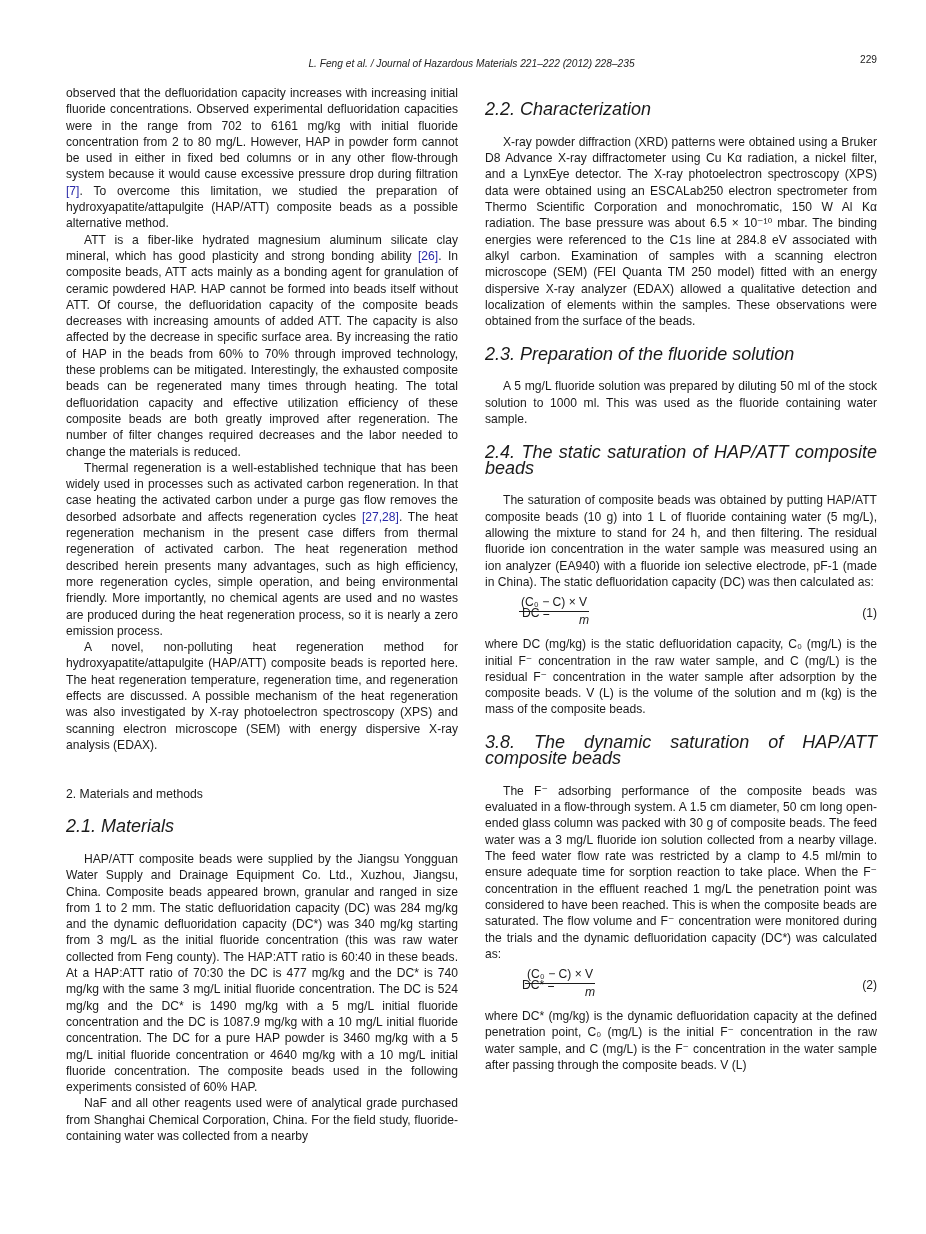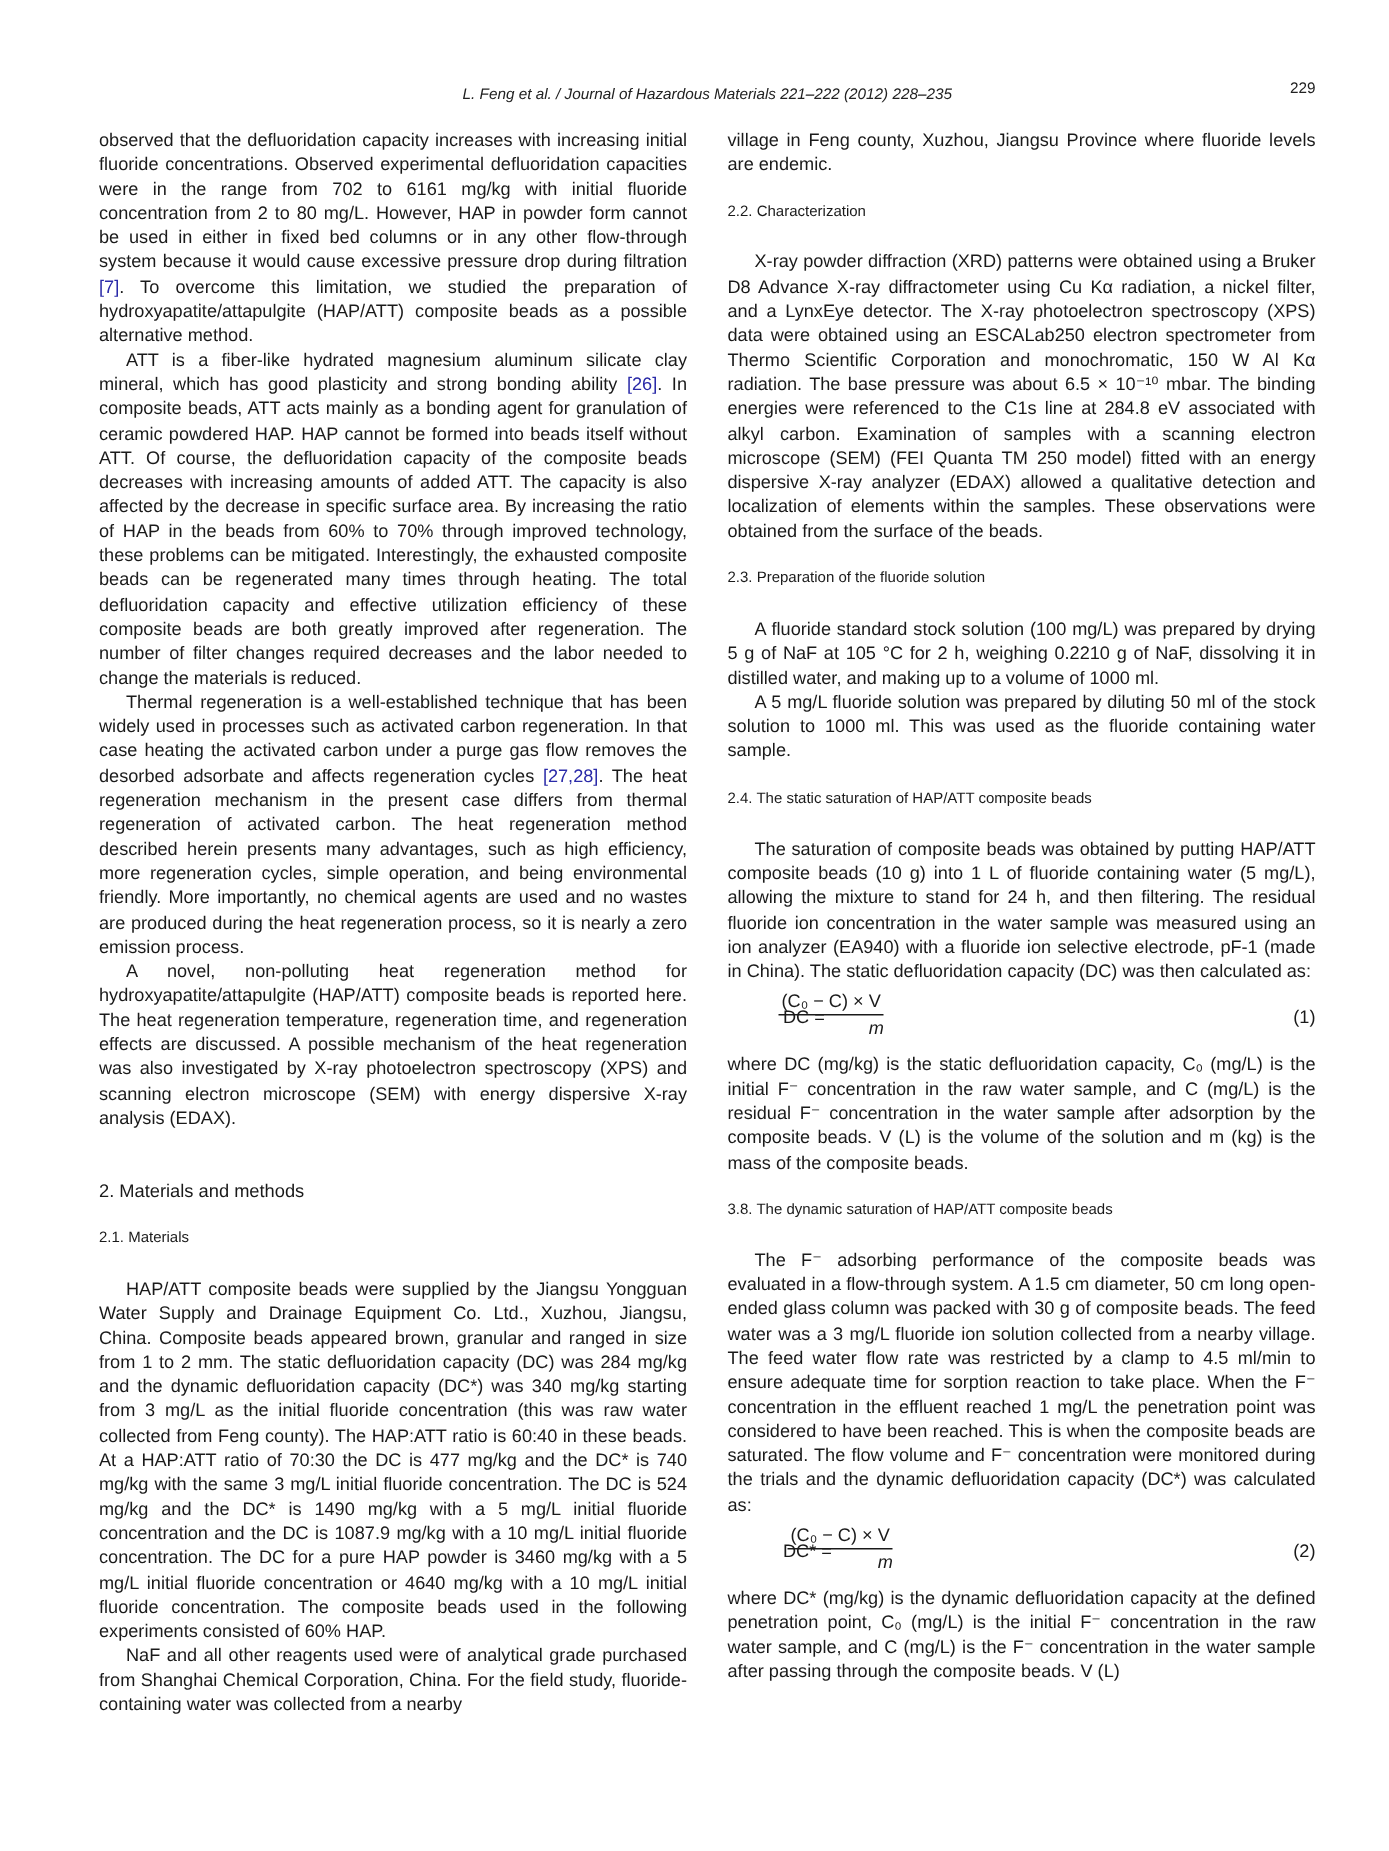--- a/index.html
+++ b/index.html
@@ -21,21 +21,21 @@
   }
   .col.left { left: 66px; }
   .col.right { left: 485px; }
   p { margin: 0; }
   p.indent { text-indent: 18px; }
   .cite { color: #2a2aa8; }
   h2.sec {
     font-size: 12.2px; font-weight: normal; margin: 0; line-height: 16.3px;
   }
   h3.sub {
-    font-size: 10px; font-weight: normal; margin: 0; line-height: 16.3px;
+    font-size: 18px; font-weight: normal; font-style: italic; margin: 0; line-height: 16.3px;
   }
   .gap1 { height: 16.3px; }
   .gap2 { height: 32.6px; }
   .eq {
     position: relative; height: 38px; margin: 4px 0 4px 0;
     font-size: 12.1px;
   }
   .eq .lhs { position: absolute; left: 0; top: 11px; margin-left: 37px; }
   .eq .frac { position: absolute; top: 0; display: inline-block; text-align: right; }
   .eq .frac .num { display: block; border-bottom: 1px solid #1a1a1a; padding: 0 2px 1px 2px; line-height: 16px; }
@@ -58,29 +58,27 @@
   <div class="gap2"></div>
   <h2 class="sec">2.  Materials and methods</h2>
   <div class="gap1"></div>
   <h3 class="sub">2.1.  Materials</h3>
   <div class="gap1"></div>
   <p class="indent">HAP/ATT composite beads were supplied by the Jiangsu Yongguan Water Supply and Drainage Equipment Co. Ltd., Xuzhou, Jiangsu, China. Composite beads appeared brown, granular and ranged in size from 1 to 2 mm. The static defluoridation capacity (DC) was 284 mg/kg and the dynamic defluoridation capacity (DC*) was 340 mg/kg starting from 3 mg/L as the initial fluoride concentration (this was raw water collected from Feng county). The HAP:ATT ratio is 60:40 in these beads. At a HAP:ATT ratio of 70:30 the DC is 477 mg/kg and the DC* is 740 mg/kg with the same 3 mg/L initial fluoride concentration. The DC is 524 mg/kg and the DC* is 1490 mg/kg with a 5 mg/L initial fluoride concentration and the DC is 1087.9 mg/kg with a 10 mg/L initial fluoride concentration. The DC for a pure HAP powder is 3460 mg/kg with a 5 mg/L initial fluoride concentration or 4640 mg/kg with a 10 mg/L initial fluoride concentration. The composite beads used in the following experiments consisted of 60% HAP.</p>
   <p class="indent">NaF and all other reagents used were of analytical grade purchased from Shanghai Chemical Corporation, China. For the field study, fluoride-containing water was collected from a nearby</p>
 </div>
 
 <div class="col right">
-  <p>village in Feng county, Xuzhou, Jiangsu Province where fluoride levels are endemic.</p>
   <div class="gap1"></div>
   <h3 class="sub">2.2.  Characterization</h3>
   <div class="gap1"></div>
   <p class="indent">X-ray powder diffraction (XRD) patterns were obtained using a Bruker D8 Advance X-ray diffractometer using Cu Kα radiation, a nickel filter, and a LynxEye detector. The X-ray photoelectron spectroscopy (XPS) data were obtained using an ESCALab250 electron spectrometer from Thermo Scientific Corporation and monochromatic, 150 W Al Kα radiation. The base pressure was about 6.5 × 10⁻¹⁰ mbar. The binding energies were referenced to the C1s line at 284.8 eV associated with alkyl carbon. Examination of samples with a scanning electron microscope (SEM) (FEI Quanta TM 250 model) fitted with an energy dispersive X-ray analyzer (EDAX) allowed a qualitative detection and localization of elements within the samples. These observations were obtained from the surface of the beads.</p>
   <div class="gap1"></div>
   <h3 class="sub">2.3.  Preparation of the fluoride solution</h3>
   <div class="gap1"></div>
-  <p class="indent">A fluoride standard stock solution (100 mg/L) was prepared by drying 5 g of NaF at 105 °C for 2 h, weighing 0.2210 g of NaF, dissolving it in distilled water, and making up to a volume of 1000 ml.</p>
   <p class="indent">A 5 mg/L fluoride solution was prepared by diluting 50 ml of the stock solution to 1000 ml. This was used as the fluoride containing water sample.</p>
   <div class="gap1"></div>
   <h3 class="sub">2.4.  The static saturation of HAP/ATT composite beads</h3>
   <div class="gap1"></div>
   <p class="indent">The saturation of composite beads was obtained by putting HAP/ATT composite beads (10 g) into 1 L of fluoride containing water (5 mg/L), allowing the mixture to stand for 24 h, and then filtering. The residual fluoride ion concentration in the water sample was measured using an ion analyzer (EA940) with a fluoride ion selective electrode, pF-1 (made in China). The static defluoridation capacity (DC) was then calculated as:</p>
 
   <div class="eq">
     <span class="lhs">DC =</span>
     <span class="frac" style="left:34px;">
       <span class="num">(C₀ − C) × V</span>

